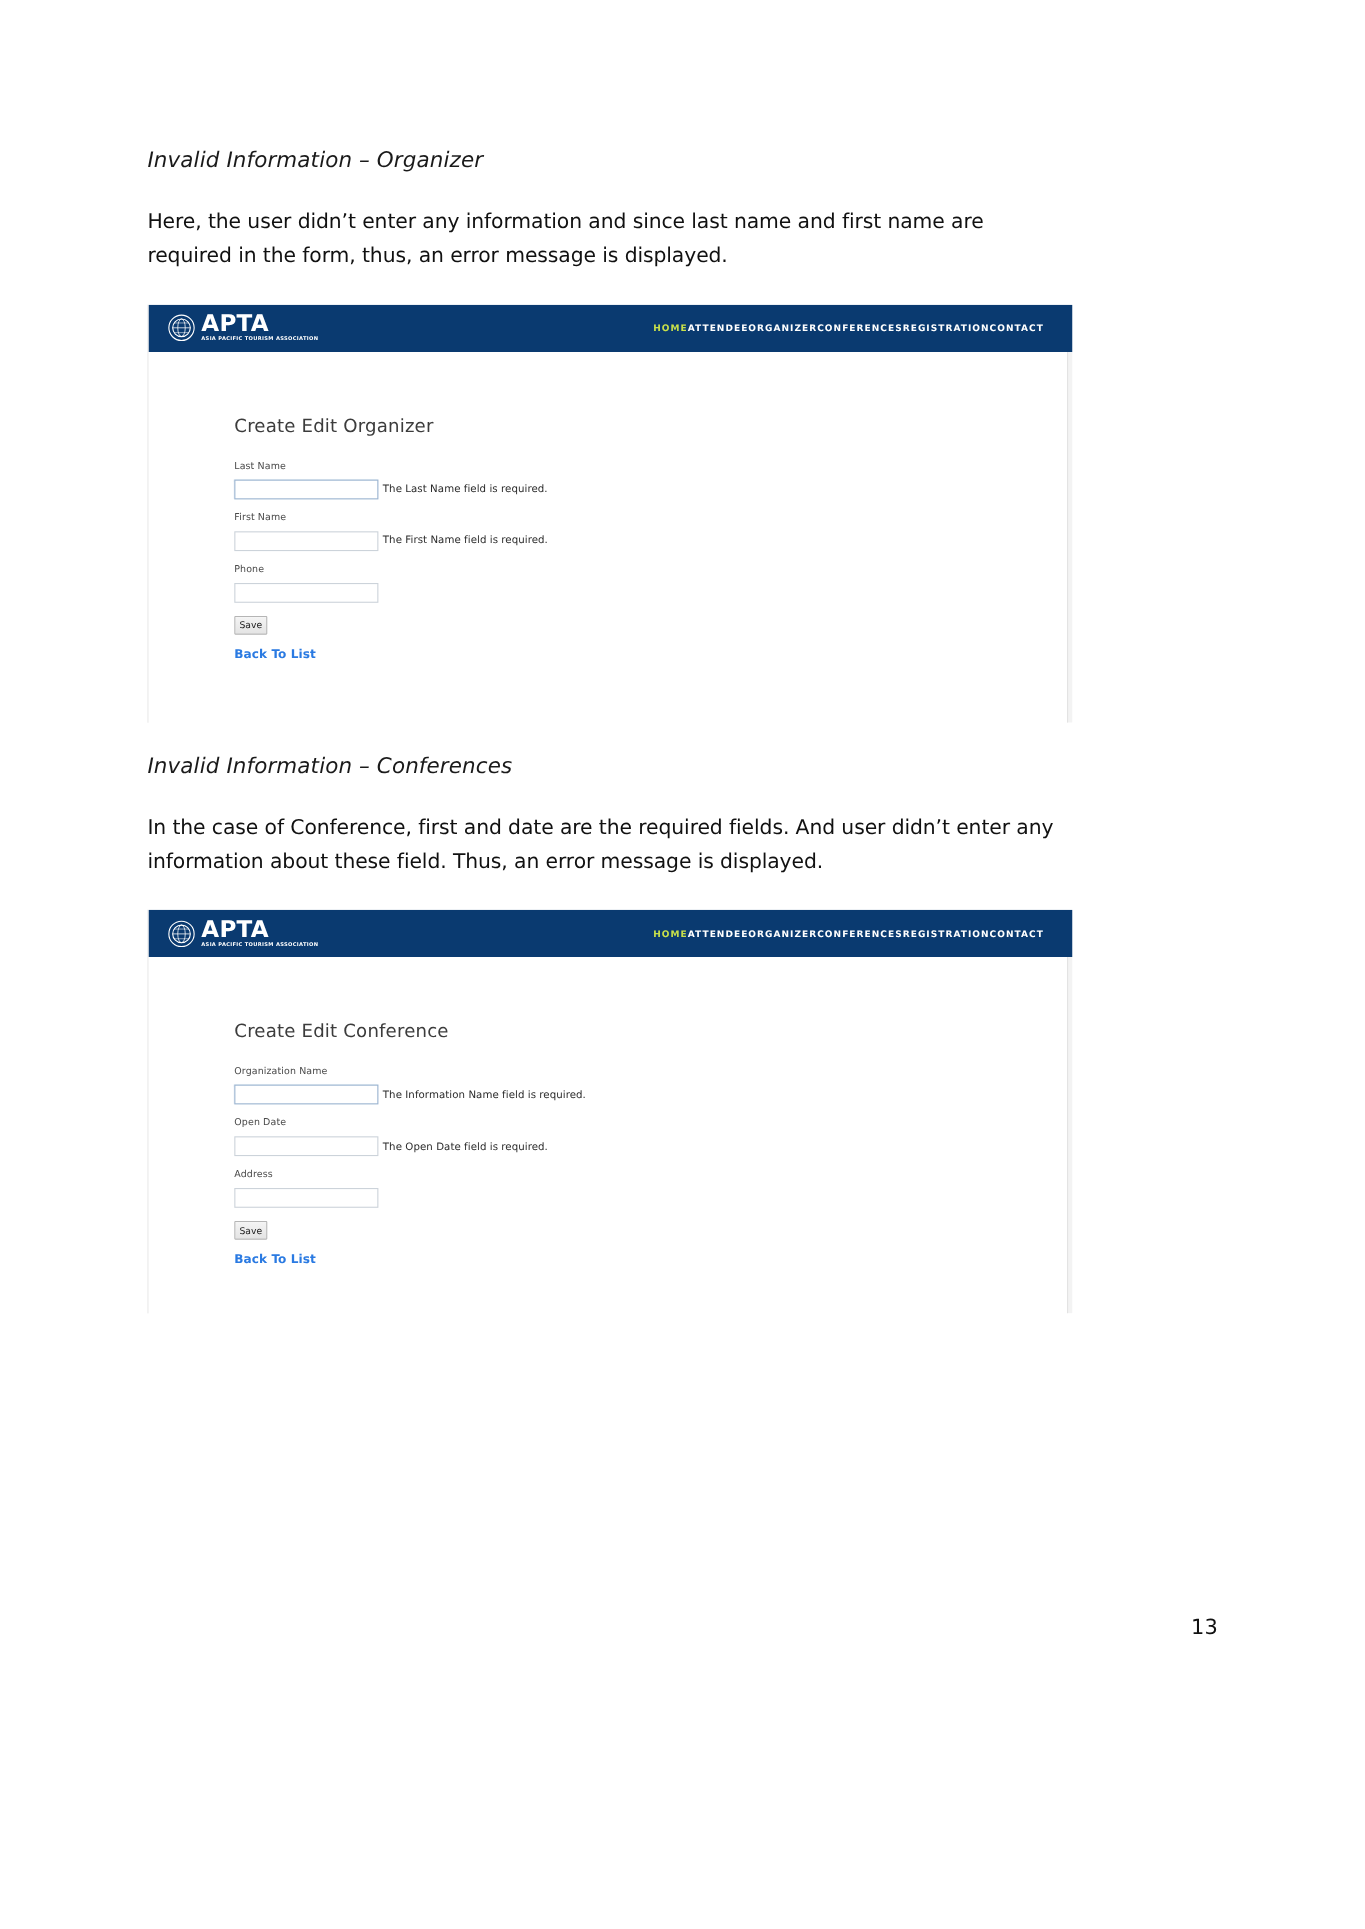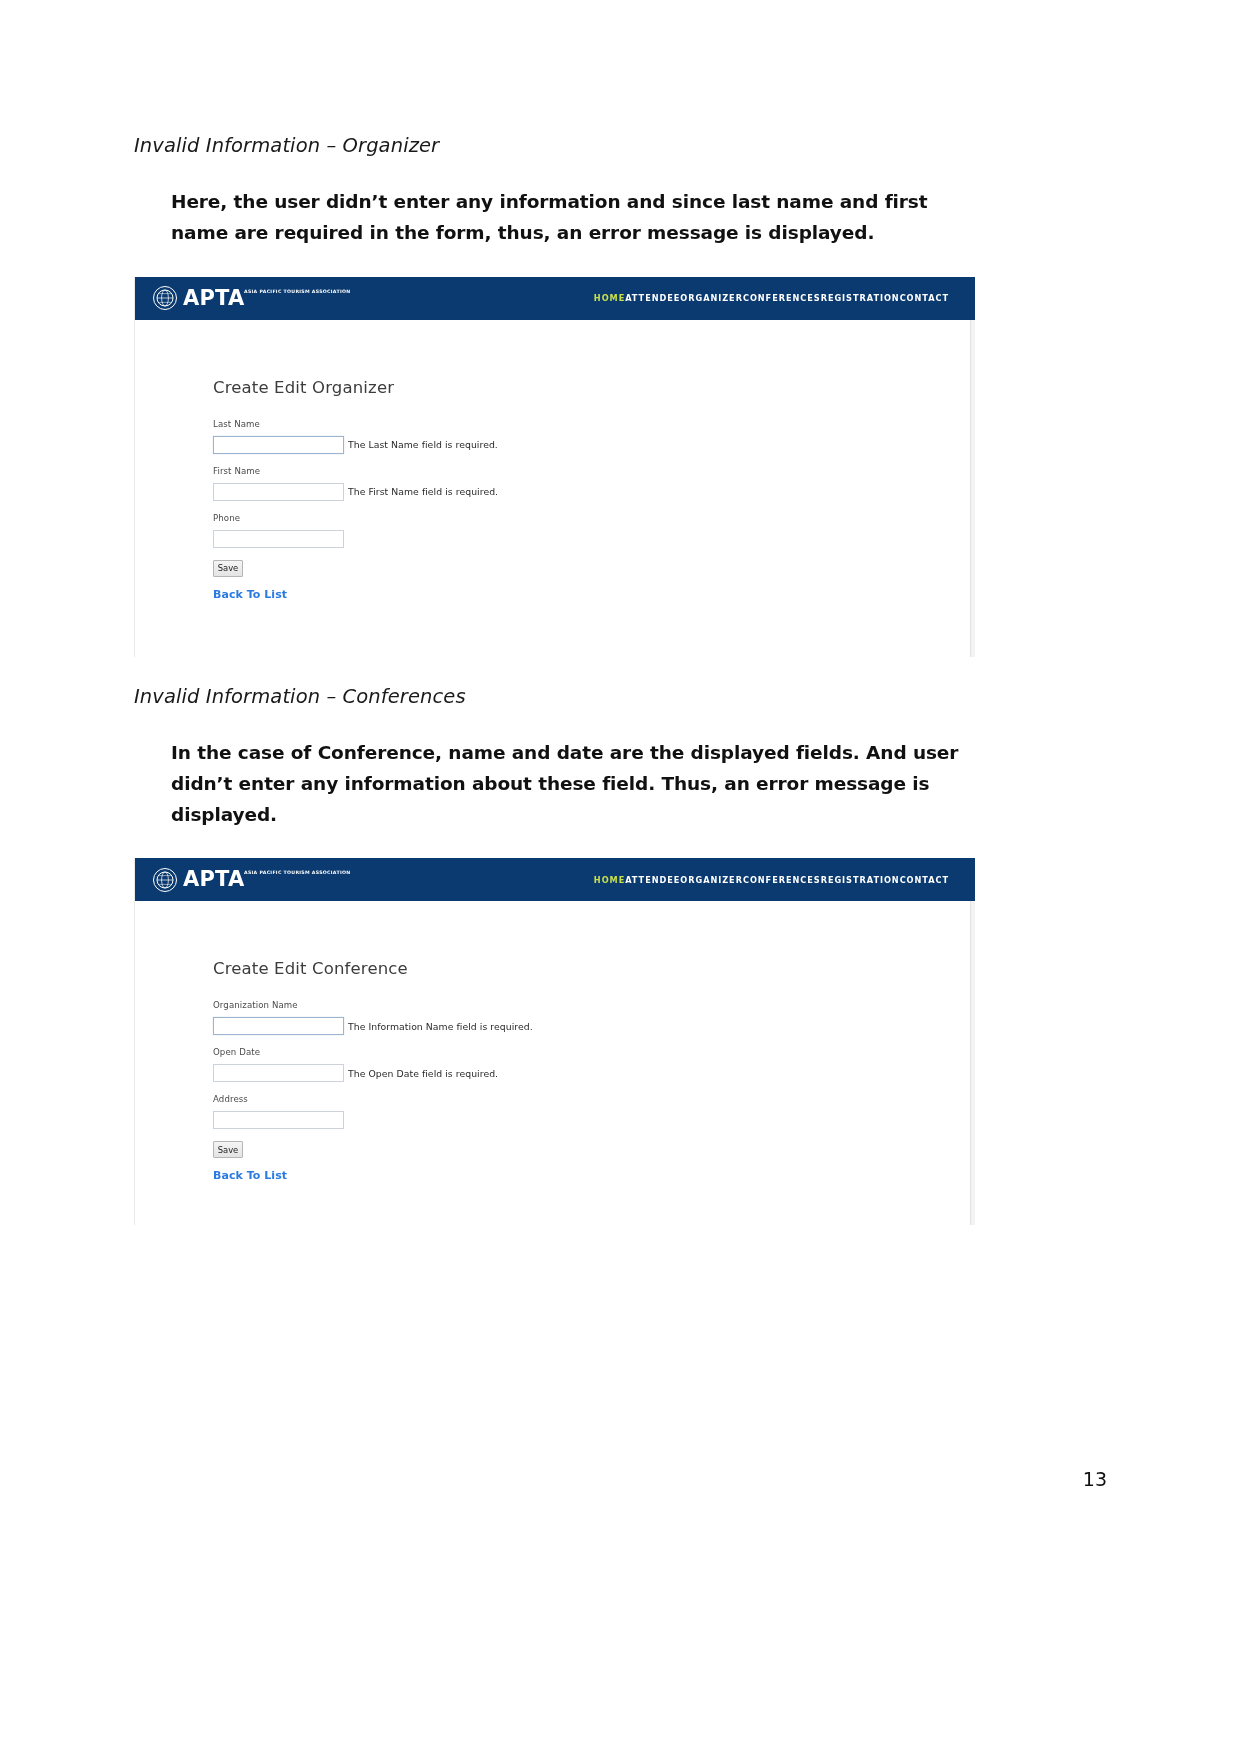--- a/index.html
+++ b/index.html
@@ -37,23 +37,22 @@
     line-height: 1.25;
     color: #1a1a1a;
     font-weight: 400;
     letter-spacing: 0.1px;
   }
   .doc-para {
     font-family: "DejaVu Sans", "Liberation Sans", sans-serif;
     font-size: 18.5px;
     line-height: 1.68;
     color: #111111;
-    font-weight: 700;
+    font-weight: 400;
     letter-spacing: -0.1px;
-    margin-left: 37px;
   }
   .block-gap-1 { height: 28px; }
 
   
   .shot {
     position: relative;
     width: 840px;
     background: #ffffff;
     border-left: 1px solid #e9e9e9;
     overflow: hidden;
@@ -100,21 +99,21 @@
     background: #0a3a70;
     border: 1.5px solid #ffffff;
     display: flex;
     align-items: center;
     justify-content: center;
     flex: none;
   }
   .apta-globe svg { display: block; }
   .apta-wordmark {
     display: flex;
-    flex-direction: row;
+    flex-direction: column;
     line-height: 1;
   }
   .apta-word {
     font-family: "DejaVu Sans", "Liberation Sans", sans-serif;
     font-weight: 700;
     font-size: 21px;
     color: #ffffff;
     letter-spacing: 0.2px;
   }
   .apta-sub {
@@ -305,21 +304,21 @@
         <div>
           <span class="back-link">Back To List</span>
         </div>
       </div>
     </div>
 
     <div class="block-gap-1"></div>
 
     <div class="doc-heading">Invalid Information – Conferences</div>
     <div class="block-gap-1"></div>
-    <div class="doc-para">In the case of Conference, name and date are the displayed fields. And user didn’t enter any information about these field. Thus, an error message is displayed.</div>
+    <div class="doc-para">In the case of Conference, first and date are the required fields. And user didn’t enter any information about these field. Thus, an error message is displayed.</div>
     <div class="block-gap-1"></div>
 
     <div class="shot shot-2">
       <div class="apta-nav">
         <div class="apta-nav-inner">
           <div class="apta-logo">
             <div class="apta-globe">
               <svg width="18" height="18" viewBox="0 0 18 18" aria-hidden="true">
                 <circle cx="9" cy="9" r="8" fill="none" stroke="#ffffff" stroke-width="1"></circle>
                 <ellipse cx="9" cy="9" rx="3.4" ry="8" fill="none" stroke="#ffffff" stroke-width="0.7"></ellipse>

